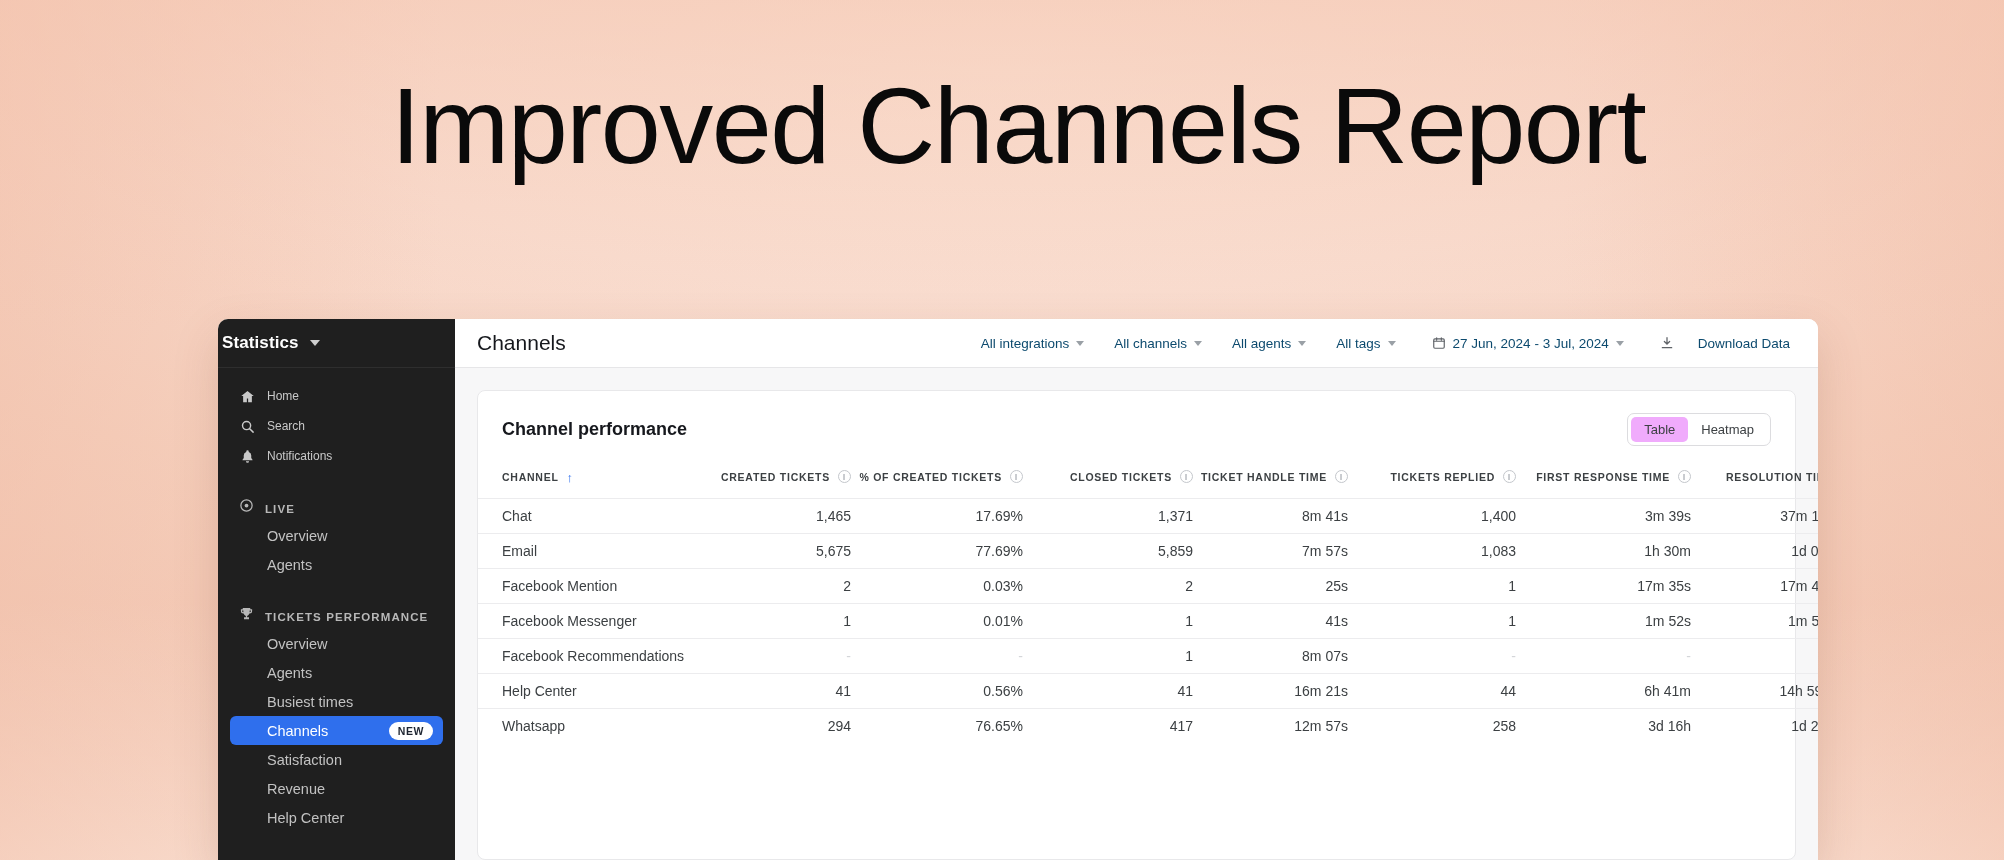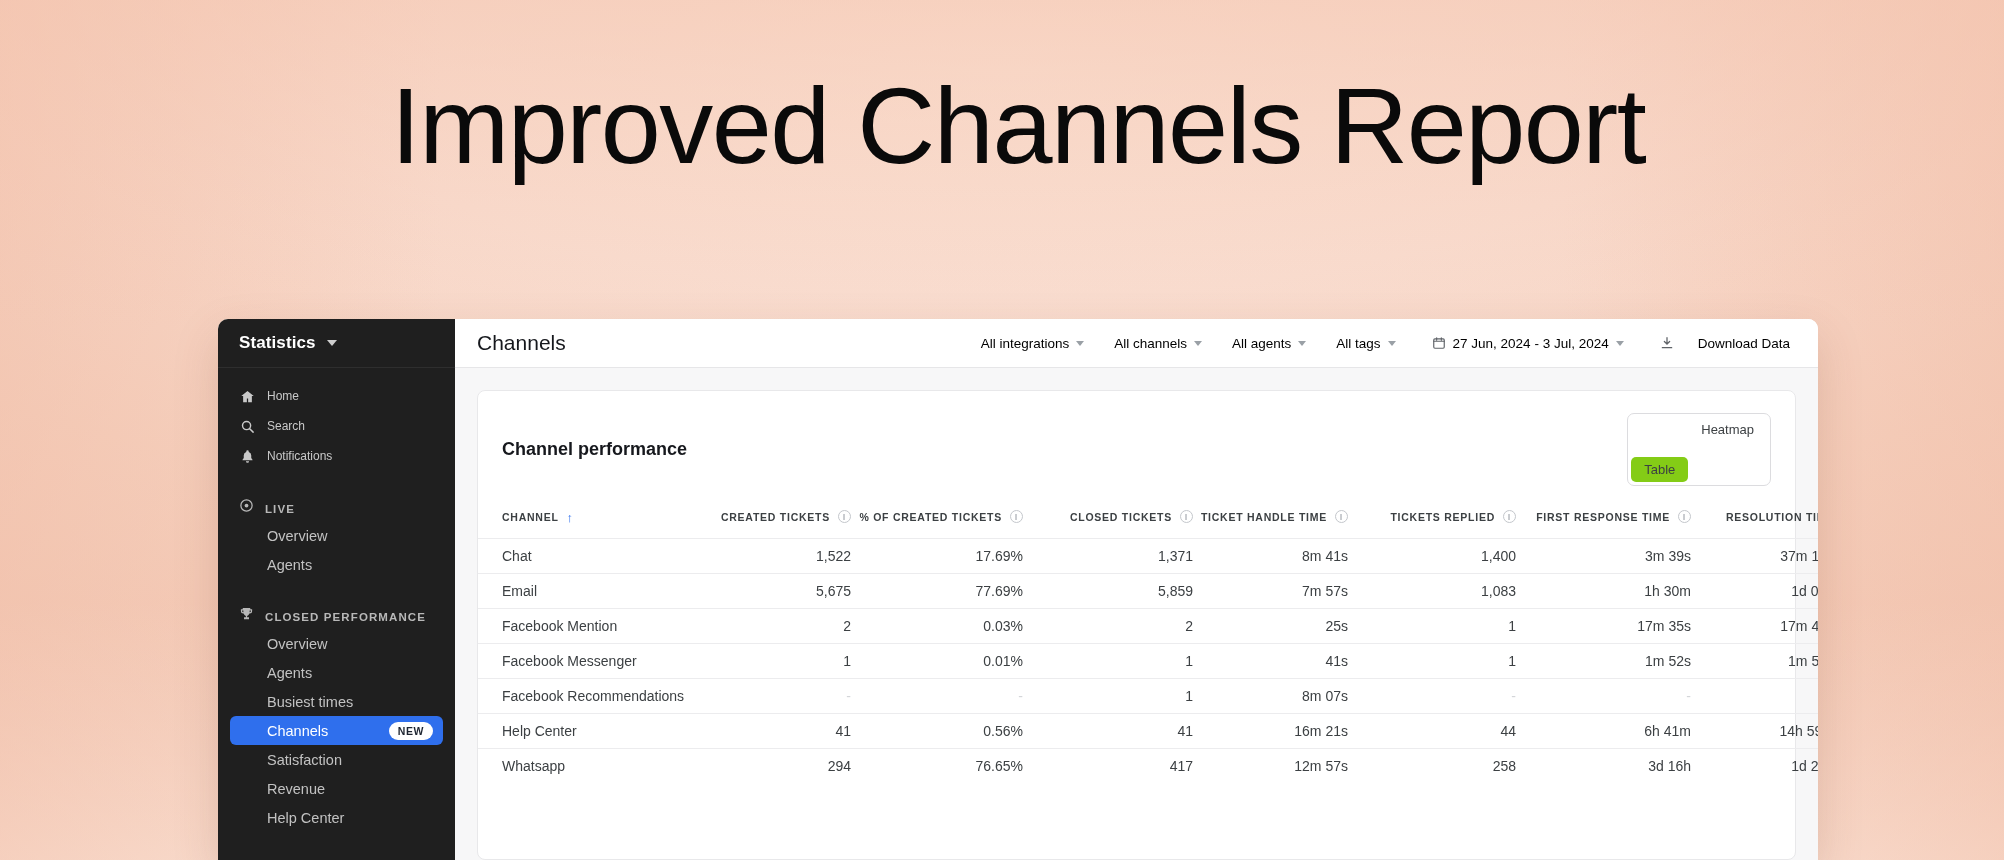--- a/index.html
+++ b/index.html
@@ -42,21 +42,21 @@
 
   
   .sidebar{
     width:237px; flex:0 0 237px;
     background:#1f1f1f; color:#d6d6d6;
     display:flex; flex-direction:column;
   }
   .sidebar-head{
     height:49px; flex:0 0 49px;
     display:flex; align-items:center; gap:11px;
-    padding:0 21px;
+    padding:0 4px;
     border-bottom:1px solid #2e2e2e;
   }
   .sidebar-head-title{ font-size:17px; font-weight:700; color:#fff; letter-spacing:.1px; }
   .caret{ width:0;height:0;border-left:5px solid transparent;border-right:5px solid transparent;border-top:6px solid #cfcfcf; }
 
   .sidebar-body{ padding-top:13px; }
   .nav-item{
     display:flex; align-items:center; gap:12px;
     height:30px; margin:0 12px; padding:0 9px;
     border-radius:6px; font-size:12px; color:#c9c9c9; position:relative;
@@ -84,21 +84,21 @@
   .main{ flex:1; background:#f7f7f8; display:flex; flex-direction:column; min-width:0; }
   .topbar{
     height:49px; flex:0 0 49px; background:#fff;
     border-bottom:1px solid #e6e6e8;
     display:flex; align-items:center; padding:0 22px 0 22px; gap:18px;
   }
   .page-title{ font-size:21px; color:#16181d; font-weight:400; }
   .topbar-spacer{ flex:1; }
   .filter{
     display:flex; align-items:center; gap:7px;
-    font-size:13.5px; color:#000000; padding:4px 6px; border-radius:5px; white-space:nowrap;
+    font-size:13.5px; color:#0c4a6e; padding:4px 6px; border-radius:5px; white-space:nowrap;
   }
   .filter .caret-sm{ width:0;height:0;border-left:4px solid transparent;border-right:4px solid transparent;border-top:5px solid #9aa0a6; }
   .filter .ico{ display:flex; align-items:center; }
 
   .content{ flex:1; padding:22px 22px 0 22px; overflow:hidden; }
   .card{
     background:#fff; border:1px solid #e8e8ea; border-radius:8px;
     height:100%;
   }
   .card-head{
@@ -106,21 +106,21 @@
     padding:22px 24px 16px 24px;
   }
   .card-title{ font-size:18px; font-weight:700; color:#16181d; }
   .seg{
     display:flex; background:#fff; border:1px solid #dcdcdf;
     border-radius:7px; padding:3px;
   }
   .seg-btn{
     font-size:13px; color:#3c4043; padding:5px 13px; border-radius:5px; white-space:nowrap;
   }
-  .seg-btn.sel{ background:#84cc16;margin-top:40px; }
+  .seg-btn.sel{ background:#f0abfc; }
 
   
   table{ width:100%; border-collapse:collapse; table-layout:fixed; }
   thead th{
     font-size:10.5px; font-weight:700; letter-spacing:.75px;
     color:#3c4043; padding:8px 0 14px 0; vertical-align:bottom;
     text-transform:uppercase;
   }
   th.c-channel{ text-align:left; padding-left:24px; width:225px; }
   th.num{ text-align:right; }
@@ -203,21 +203,21 @@
       <div class="sub-item">
         <span>Agents</span>
       </div>
 
       <div class="section-head">
         <span class="ico">
           <svg width="15" height="15" viewBox="0 0 24 24" fill="#b8b8b8">
               <path d="M6 3h12v2h3v3a4 4 0 0 1-4 4h-.4A6 6 0 0 1 13 15.8V18h3v3H8v-3h3v-2.2A6 6 0 0 1 7.4 12H7a4 4 0 0 1-4-4V5h3zM5 7v1a2 2 0 0 0 2 2V7zm14 0h-2v3a2 2 0 0 0 2-2z"></path>
             </svg>
         </span>
-        <span>CLOSED PERFORMANCE</span>
+        <span>TICKETS PERFORMANCE</span>
       </div>
       <div class="sub-item">
         <span>Overview</span>
       </div>
       <div class="sub-item">
         <span>Agents</span>
       </div>
       <div class="sub-item">
         <span>Busiest times</span>
       </div>
@@ -351,21 +351,21 @@
               <th class="num pad-r" style="padding-right:22px;">
                 <span class="th-inner">
                   <span class="th-lbl">RESOLUTION TIME</span>
                 </span>
               </th>
             </tr>
           </thead>
           <tbody>
               <tr>
                 <td class="ch">Chat</td>
-                <td>1,522</td>
+                <td>1,465</td>
                 <td>17.69%</td>
                 <td>1,371</td>
                 <td>8m 41s</td>
                 <td>1,400</td>
                 <td>3m 39s</td>
                 <td class="pad-r">37m 14s</td>
               </tr>
               <tr>
                 <td class="ch">Email</td>
                 <td>5,675</td>

